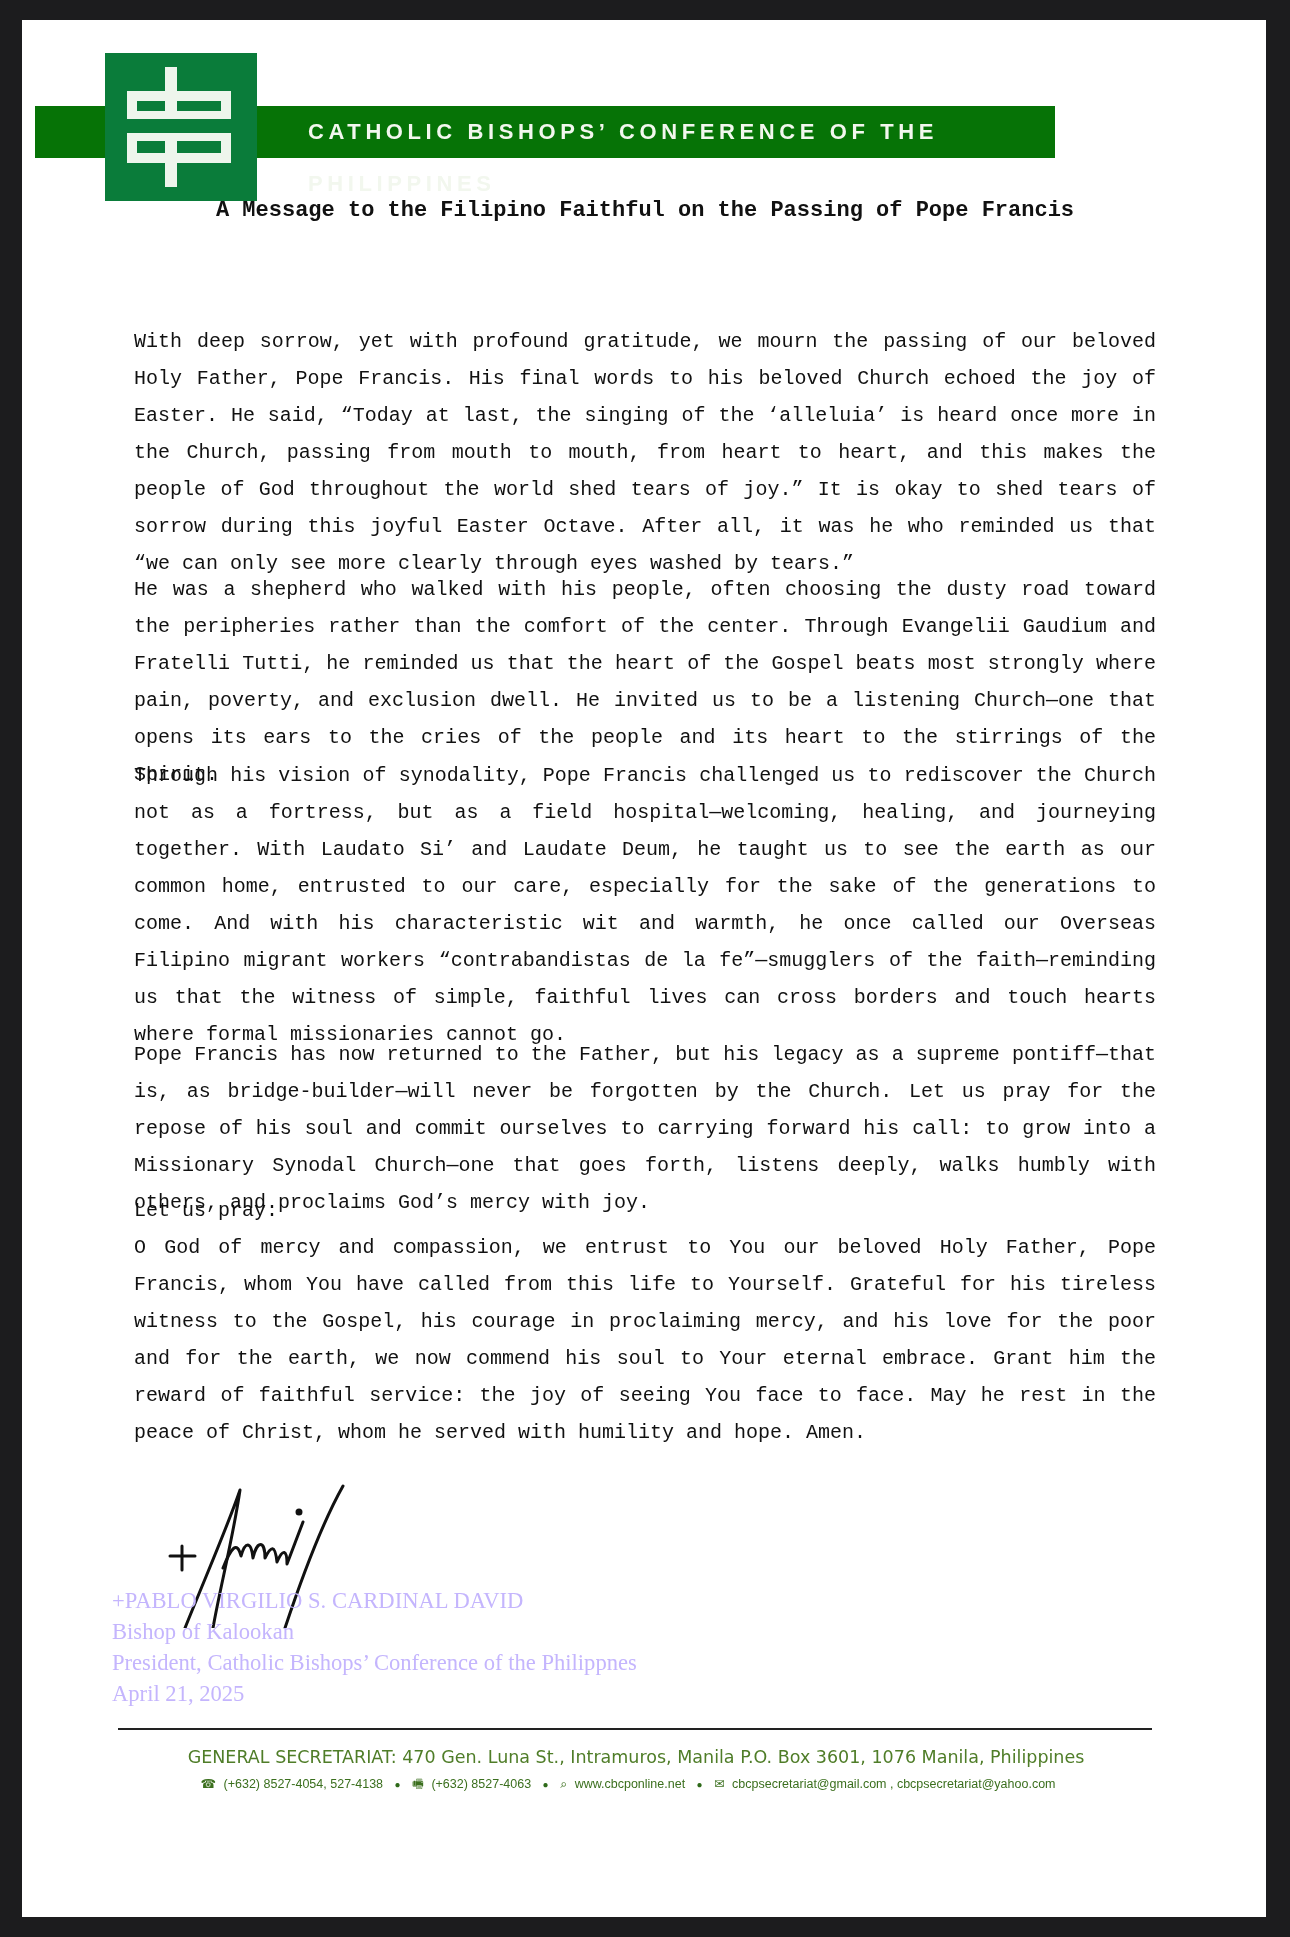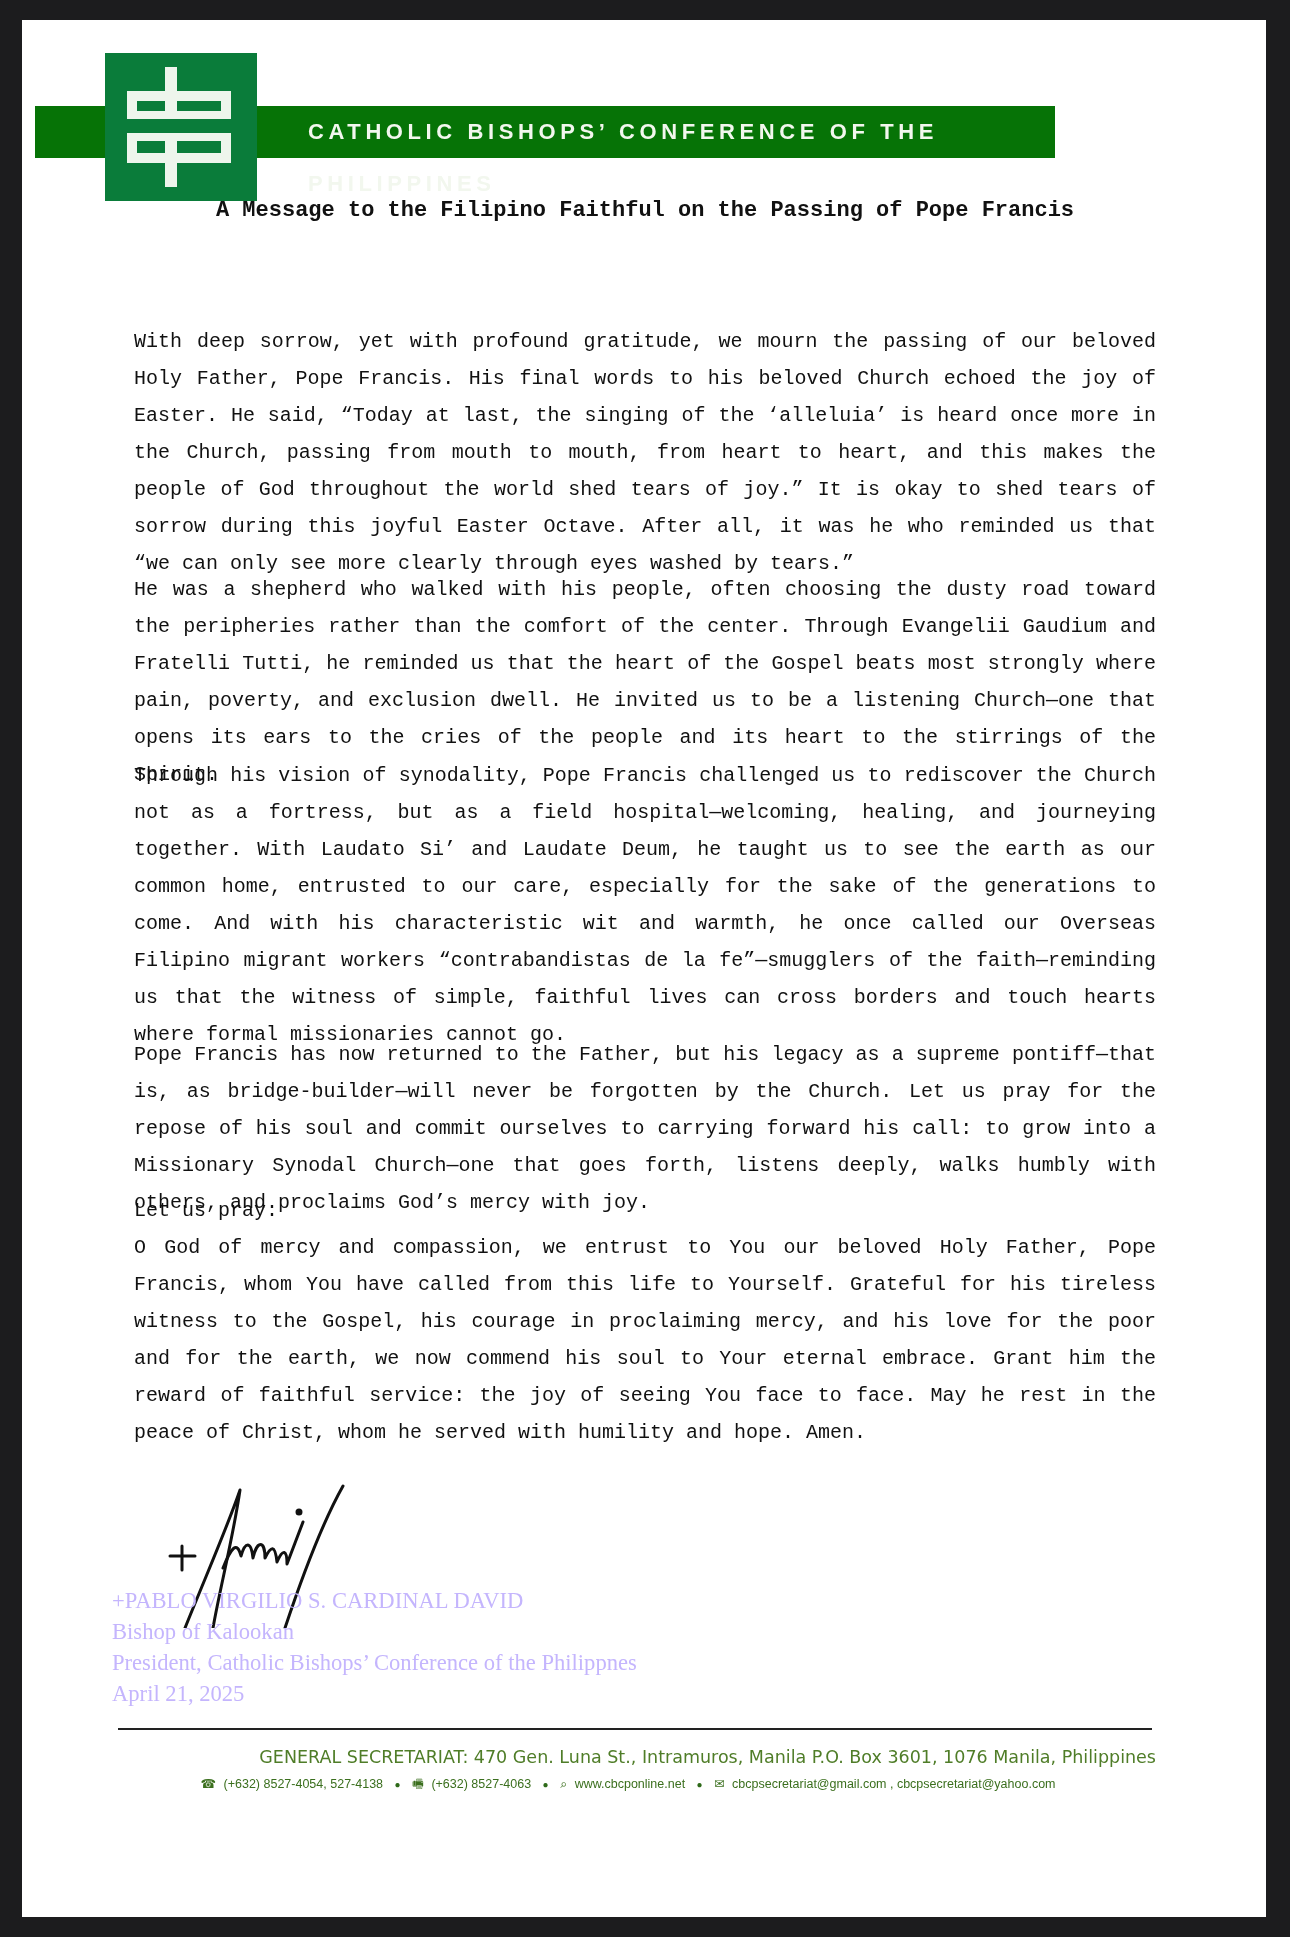--- a/index.html
+++ b/index.html
@@ -15,21 +15,21 @@
   .salutation { top:240px; font-size:23px; }
   .para { font-size:20px; line-height:37px; text-align:justify; }
   .p1 { top:303px; }
   .p2 { top:551px; }
   .p3 { top:737px; }
   .p4 { top:1016px; }
   .p5 { top:1172px; }
   .sig-block { position:absolute; left:112px; top:1575px; font-family:"Liberation Serif", serif; font-size:22.6px; line-height:31px; color:#c4b5fd;margin-top:10px; }
   .signature { position:absolute; left:165px; top:1478px; }
   .footer-rule { position:absolute; left:118px; top:1728px; width:1034px; border-top:2px solid #222; }
-  .footer-addr { position:absolute; left:116px; top:1747px; width:1040px; text-align:right; color:#4f7d28;
+  .footer-addr { position:absolute; left:116px; top:1747px; width:1040px; text-align:center; color:#4f7d28;
     font-family:"DejaVu Sans", sans-serif; font-size:17.5px; }
   .footer-contact { position:absolute; left:108px; top:1775px; width:1040px; text-align:center; color:#3b6f1e;
     font-family:"Liberation Sans", sans-serif; font-size:12.5px; }
   .footer-contact span { margin:0 2px; }
   .dot { color:#2e6a1a; font-size:10px; margin:0 6px !important; }
 </style>
 </head>
 <body>
 
 <div class="page">

